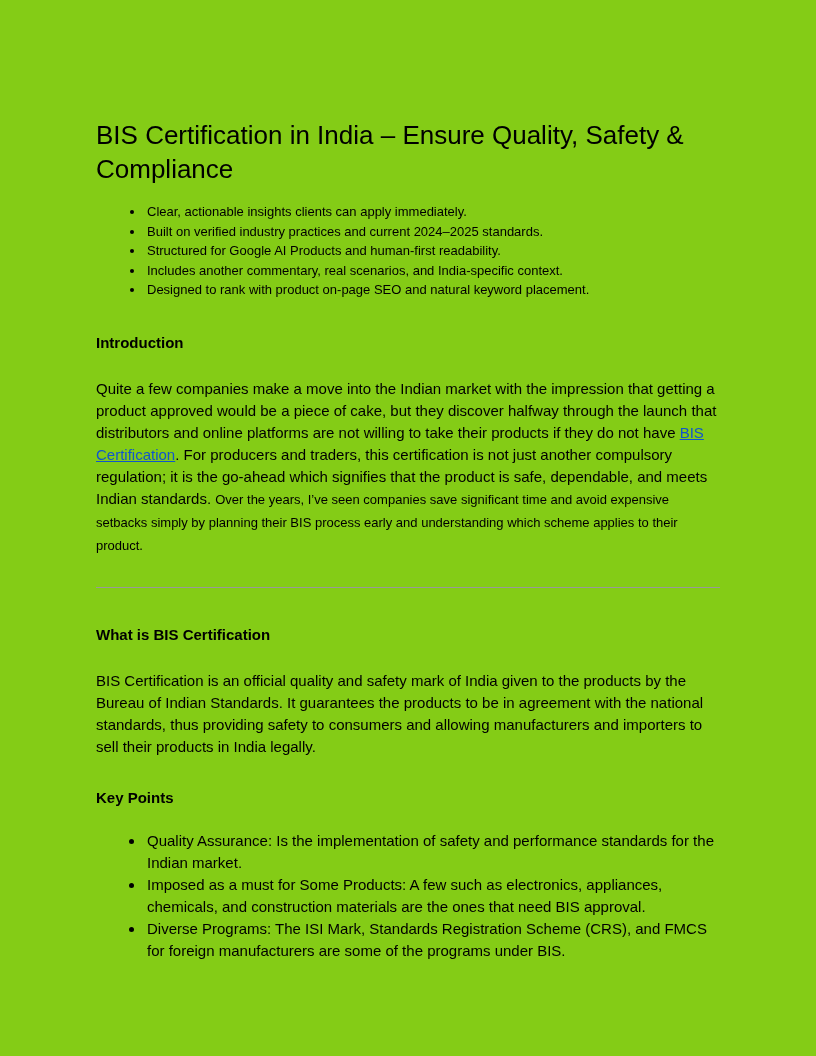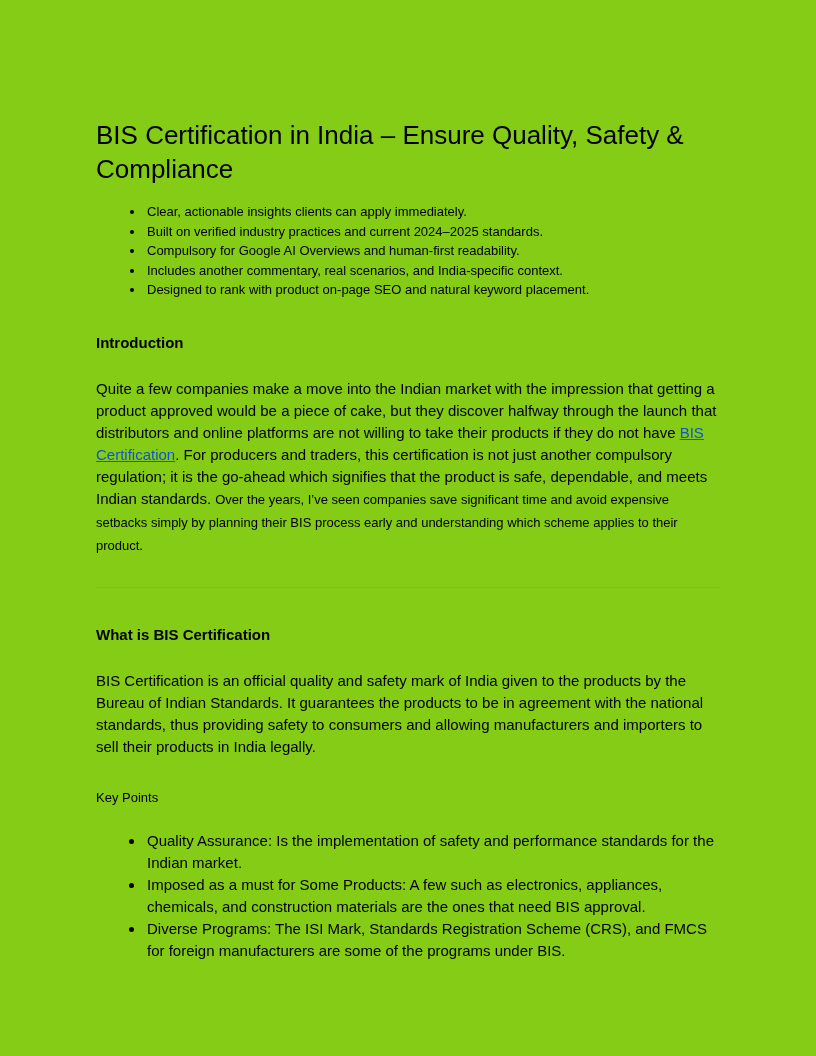--- a/index.html
+++ b/index.html
@@ -55,22 +55,22 @@
     border: none;
     border-top: 1px solid #999999;
     margin: 0 0 34px 0;
   }
   .whatis-para {
     font-size: 15px;
     line-height: 27px;
     margin: 0 0 28px 0;
   }
   h3.sub-heading {
-    font-size: 13px;
-    font-weight: 400;
+    font-size: 15px;
+    font-weight: 700;
     line-height: 20px;
     margin: 0 0 22px 0;
   }
   ul.key-points {
     font-size: 15px;
     line-height: 22px;
     margin: 0;
     padding-left: 49px;
     list-style-type: disc;
   }
@@ -79,21 +79,21 @@
 </head>
 <body>
 
 <div class="page">
 
   <h1 class="doc-title">BIS Certification in India – Ensure Quality, Safety &amp; Compliance</h1>
 
   <ul class="intro-bullets">
     <li>Clear, actionable insights clients can apply immediately.</li>
     <li>Built on verified industry practices and current 2024–2025 standards.</li>
-    <li>Compulsory for Google AI Overviews and human-first readability.</li>
+    <li>Structured for Google AI Products and human-first readability.</li>
     <li>Includes another commentary, real scenarios, and India-specific context.</li>
     <li>Designed to rank with product on-page SEO and natural keyword placement.</li>
   </ul>
 
   <h2 class="section-heading">Introduction</h2>
 
   <p class="body-text"><span>Quite a few companies make a move into the Indian market with the impression that getting a product approved would be a piece of cake, but they discover halfway through the launch that distributors and online platforms are not willing to take their products if they do not have </span><a class="doc-link" href="#" style="color: rgb(17, 85, 204);">BIS Certification</a><span>. For producers and traders, this certification is not just another compulsory regulation; it is the go-ahead which signifies that the product is safe, dependable, and meets Indian standards. </span><span class="small-run">Over the years, I’ve seen companies save significant time and avoid expensive setbacks simply by planning their BIS process early and understanding which scheme applies to their product.</span></p>
 
   <hr class="section-rule">
 

